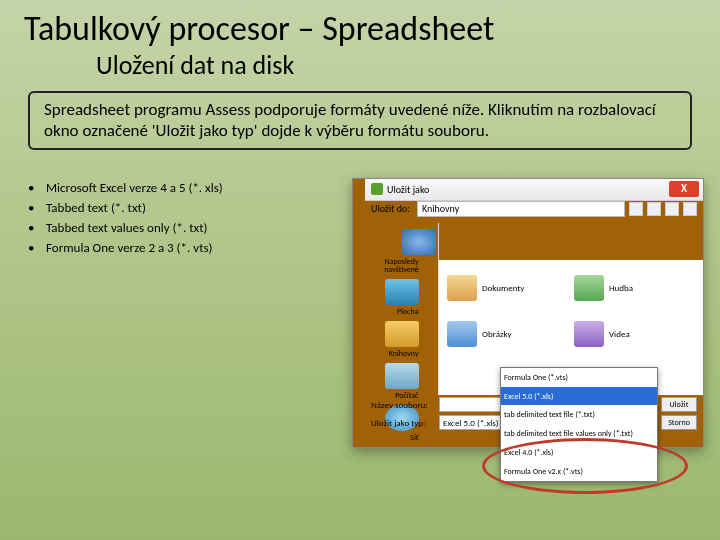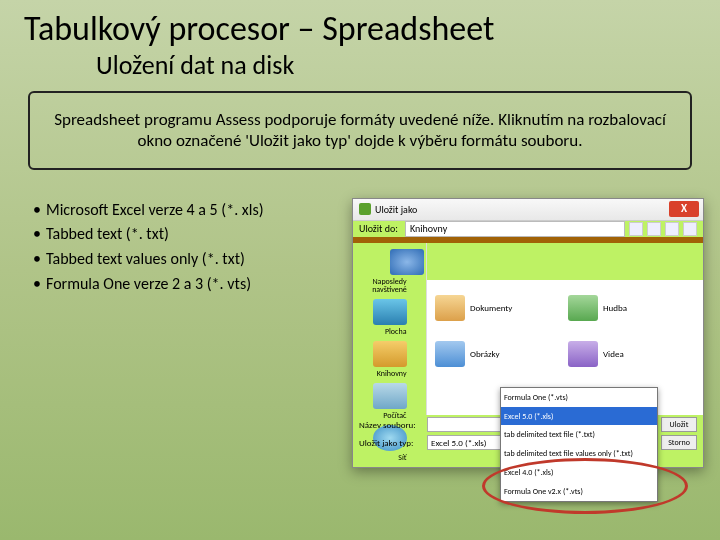--- a/index.html
+++ b/index.html
@@ -9,38 +9,38 @@
     font-family: Calibri, Arial, sans-serif;
     color: #000;
   }
   .slide { width: 720px; height: 540px; position: relative; }
   .title { font-size: 34px; font-weight: 400; padding: 8px 24px 0 24px; }
   .subtitle { font-size: 26px; font-weight: 400; padding: 0 8px 6px 96px; }
   .desc-box {
     margin: 4px 28px 0 28px;
     border: 2px solid #222;
     border-radius: 6px;
-    padding: 16px 14px;
+    padding: 6px 14px;
     font-size: 17px;
     line-height: 1.25;
-    text-align: center;
   }
   .content { display: flex; margin-top: 28px; padding: 0 0 0 28px; align-items: flex-start; }
-  .bullets { width: 320px; font-size: 16px; line-height: 1.55; text-align: center; }
+  .bullets { width: 320px; font-size: 13px; line-height: 1.55; }
   .bullets .row { display: flex; align-items: flex-start; }
   .bullets .dot { width: 18px; flex: 0 0 18px; }
   .bullets .dot::before { content: "•"; }
   .dialog-wrap { position: relative; width: 352px; height: 300px; margin-left: 4px; }
   .dialog {
     width: 352px; height: 270px;
-    background: #bef264;
+    background: #a16207;
     border: 1px solid #888;
     box-shadow: 0 4px 12px rgba(0,0,0,.35);
     position: relative;
     font-size: 10px;
+    padding-left: 12px;
   }
   .dlg-title {
     height: 22px;
     background: linear-gradient(#f8f8f8,#e8e8e8);
     border-bottom: 1px solid #ccc;
     display: flex; align-items: center; padding: 0 6px;
     position: relative;
   }
   .dlg-title .ico { width: 12px; height: 12px; background:#5aa02c; margin-right:4px; border-radius:2px; }
   .dlg-close {

